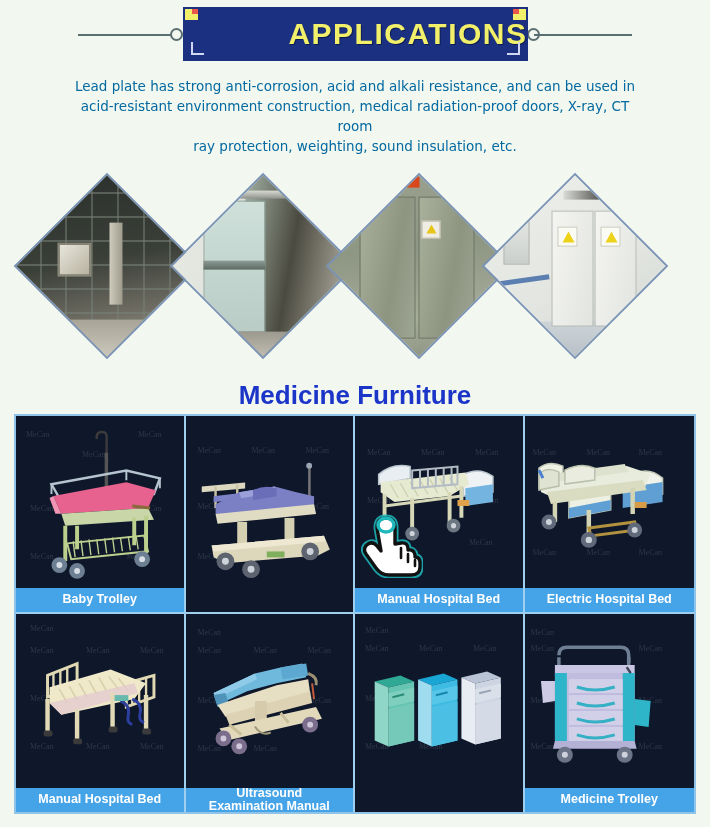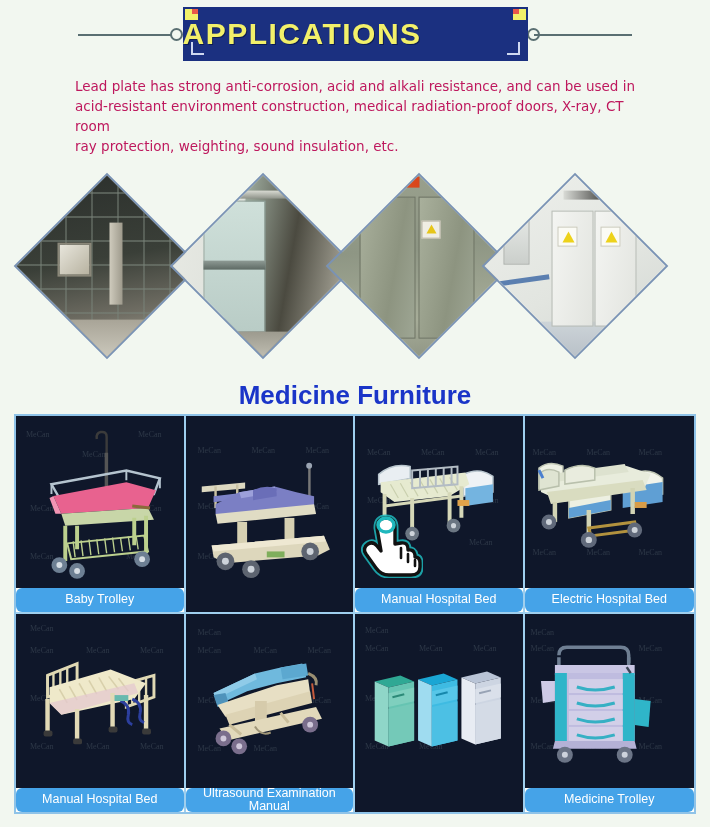--- a/index.html
+++ b/index.html
@@ -38,21 +38,21 @@
   .hdr-circle.left  { left: 170px; }
   .hdr-circle.right { right: 170px; }
 
   .banner {
     position: relative;
     width: 345px;
     height: 54px;
     background: #1b3080;
     display: flex;
     align-items: center;
-    justify-content: flex-start;
+    justify-content: flex-end;
     z-index: 2;
   }
   .banner-title {
     color: #f2f06a;
     font-size: 30px;
     font-weight: bold;
     letter-spacing: 1.5px;
     text-shadow: 1px 1px 0 #0d1c52;
   }
   .corner-sq {
@@ -78,22 +78,22 @@
     border-left: 2px solid #cfd8f0;
     border-bottom: 2px solid #cfd8f0;
   }
   .corner-br.bl { left: 8px; }
   .corner-br.br { right: 8px; transform: scaleX(-1); }
 
   
   .desc {
     margin: 8px auto 0;
     width: 560px;
-    text-align: left;
-    color: #be185d;
+    text-align: center;
+    color: #0369a1;
     font-size: 13.5px;
     line-height: 20px;
     font-family: "DejaVu Sans", sans-serif;
   }
 
   
   .diamonds {
     position: relative;
     height: 200px;
     margin-top: 10px;
@@ -273,28 +273,27 @@
     color: rgba(150,170,175,.22);
     font-size: 8px;
     font-family: "Liberation Serif", serif;
     pointer-events: none;
   }
   .caption {
     height: 24px;
     background: #45a3e8;
     color: #ffffff;
     font-size: 12.5px;
-    font-weight: normal;
+    font-weight: bold;
     display: flex;
     align-items: center;
     justify-content: center;
     text-align: center;
     line-height: 1.05;
     padding: 0 16px;
-    border-radius: 6px;
   }
 
   
   .art { position: absolute; left: 0; top: 0; width: 100%; height: 100%; }
 
   
   .cursor {
     position: absolute;
     left: 6px; top: 96px;
     width: 62px; height: 66px;

